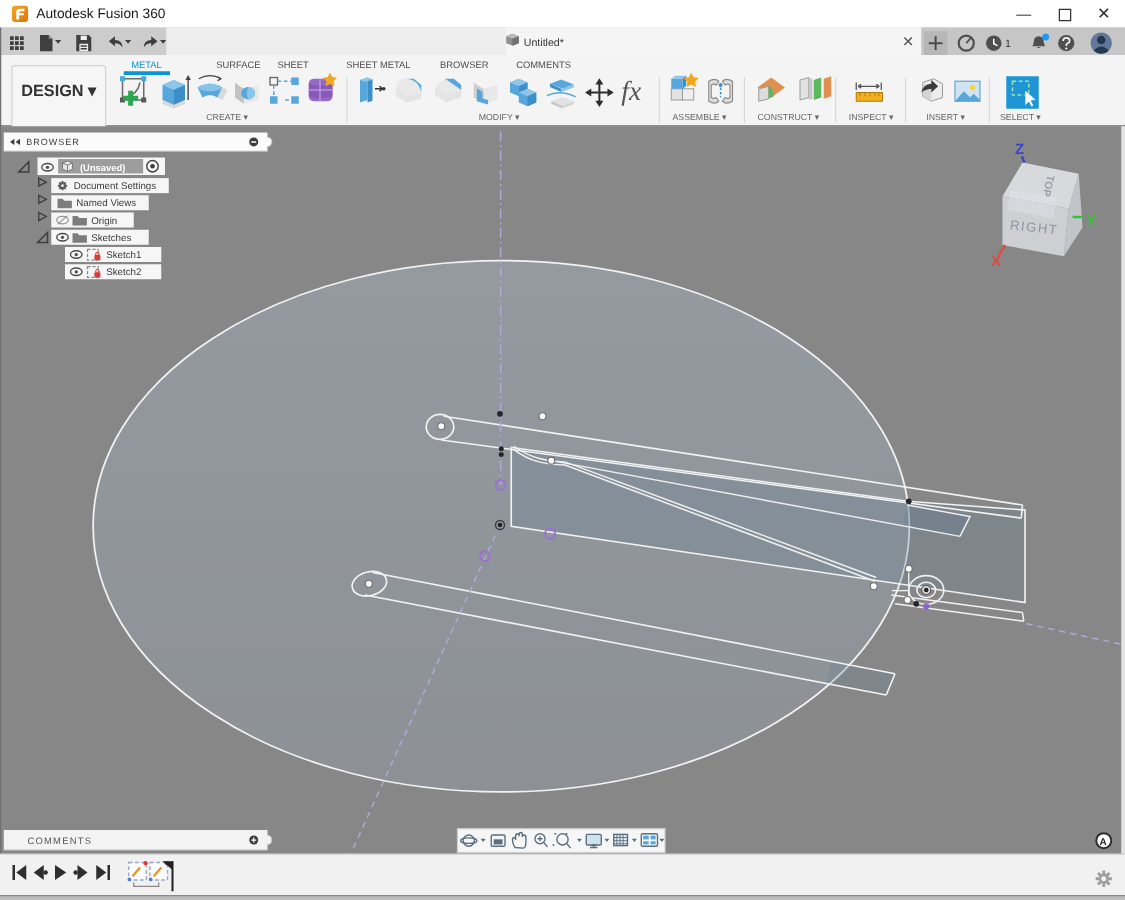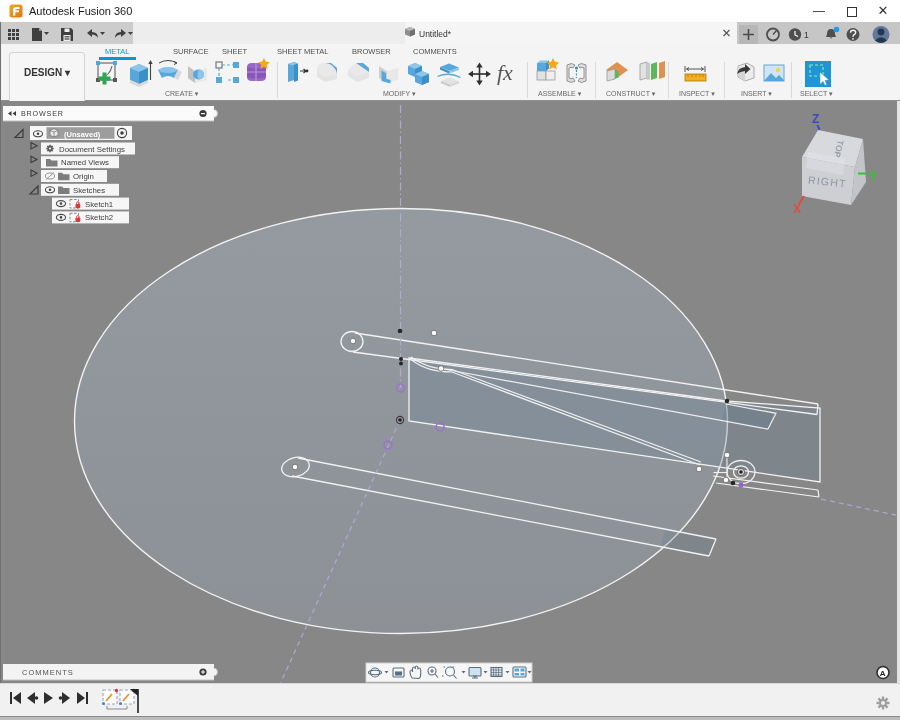--- a/index.html
+++ b/index.html
@@ -9,21 +9,21 @@
   #titlebar{left:0;top:0;width:900px;height:22px;background:#ffffff;border-bottom:5px solid #f9a8d4;}
   #titletext{left:29px;top:5px;font-size:11px;color:#1a1a1a;}
   .winbtn{top:0;width:30px;height:22px;text-align:center;line-height:22px;font-size:12px;color:#333;}
   
   #appbar{left:0;top:22px;width:805px;height:22px;background:#ededed;}
   #appbar-left{left:0;top:0;width:133px;height:22px;background:#cccccc;}
   #appbar-right{left:737px;top:0;width:163px;height:22px;background:#c6c6c6;}
   #tab{left:405px;top:0;width:332px;height:22px;background:#f5f5f5;}
   
   #toolbar{left:0;top:44px;width:900px;height:57px;background:#f4f4f4;border-bottom:1px solid #909090;box-sizing:border-box;}
-  #designbtn{left:9px;top:8px;width:76px;height:52px;background:#f6f6f6;border:1px solid #d2d2d2;border-radius:3px;box-sizing:border-box;text-align:center;line-height:40px;font-size:10px;color:#333;font-weight:bold;}
+  #designbtn{left:9px;top:8px;width:76px;height:52px;background:#f6f6f6;border:1px solid #d2d2d2;border-radius:3px;box-sizing:border-box;text-align:center;line-height:40px;font-size:13px;color:#333;font-weight:bold;}
   .ttab{top:3px;font-size:7.5px;color:#4d4d4d;}
   .tlabel{top:46px;font-size:7px;color:#666;}
   .tdiv{top:18px;width:1px;height:36px;background:#d8d8d8;}
   
   #canvas{left:0;top:101px;width:900px;height:582px;background:#878787;}
   #rightstrip{left:897px;top:0px;width:3px;height:582px;background:#e4e4e4;}
   
   #timeline{left:0;top:683px;width:900px;height:33px;background:#f1f1f1;border-top:1px solid #d8d8d8;box-sizing:border-box;}
   #bottomstrip{left:0;top:716px;width:900px;height:4px;background:#bdbdbd;border-top:1px solid #8a8a8a;box-sizing:border-box;}
 </style>

